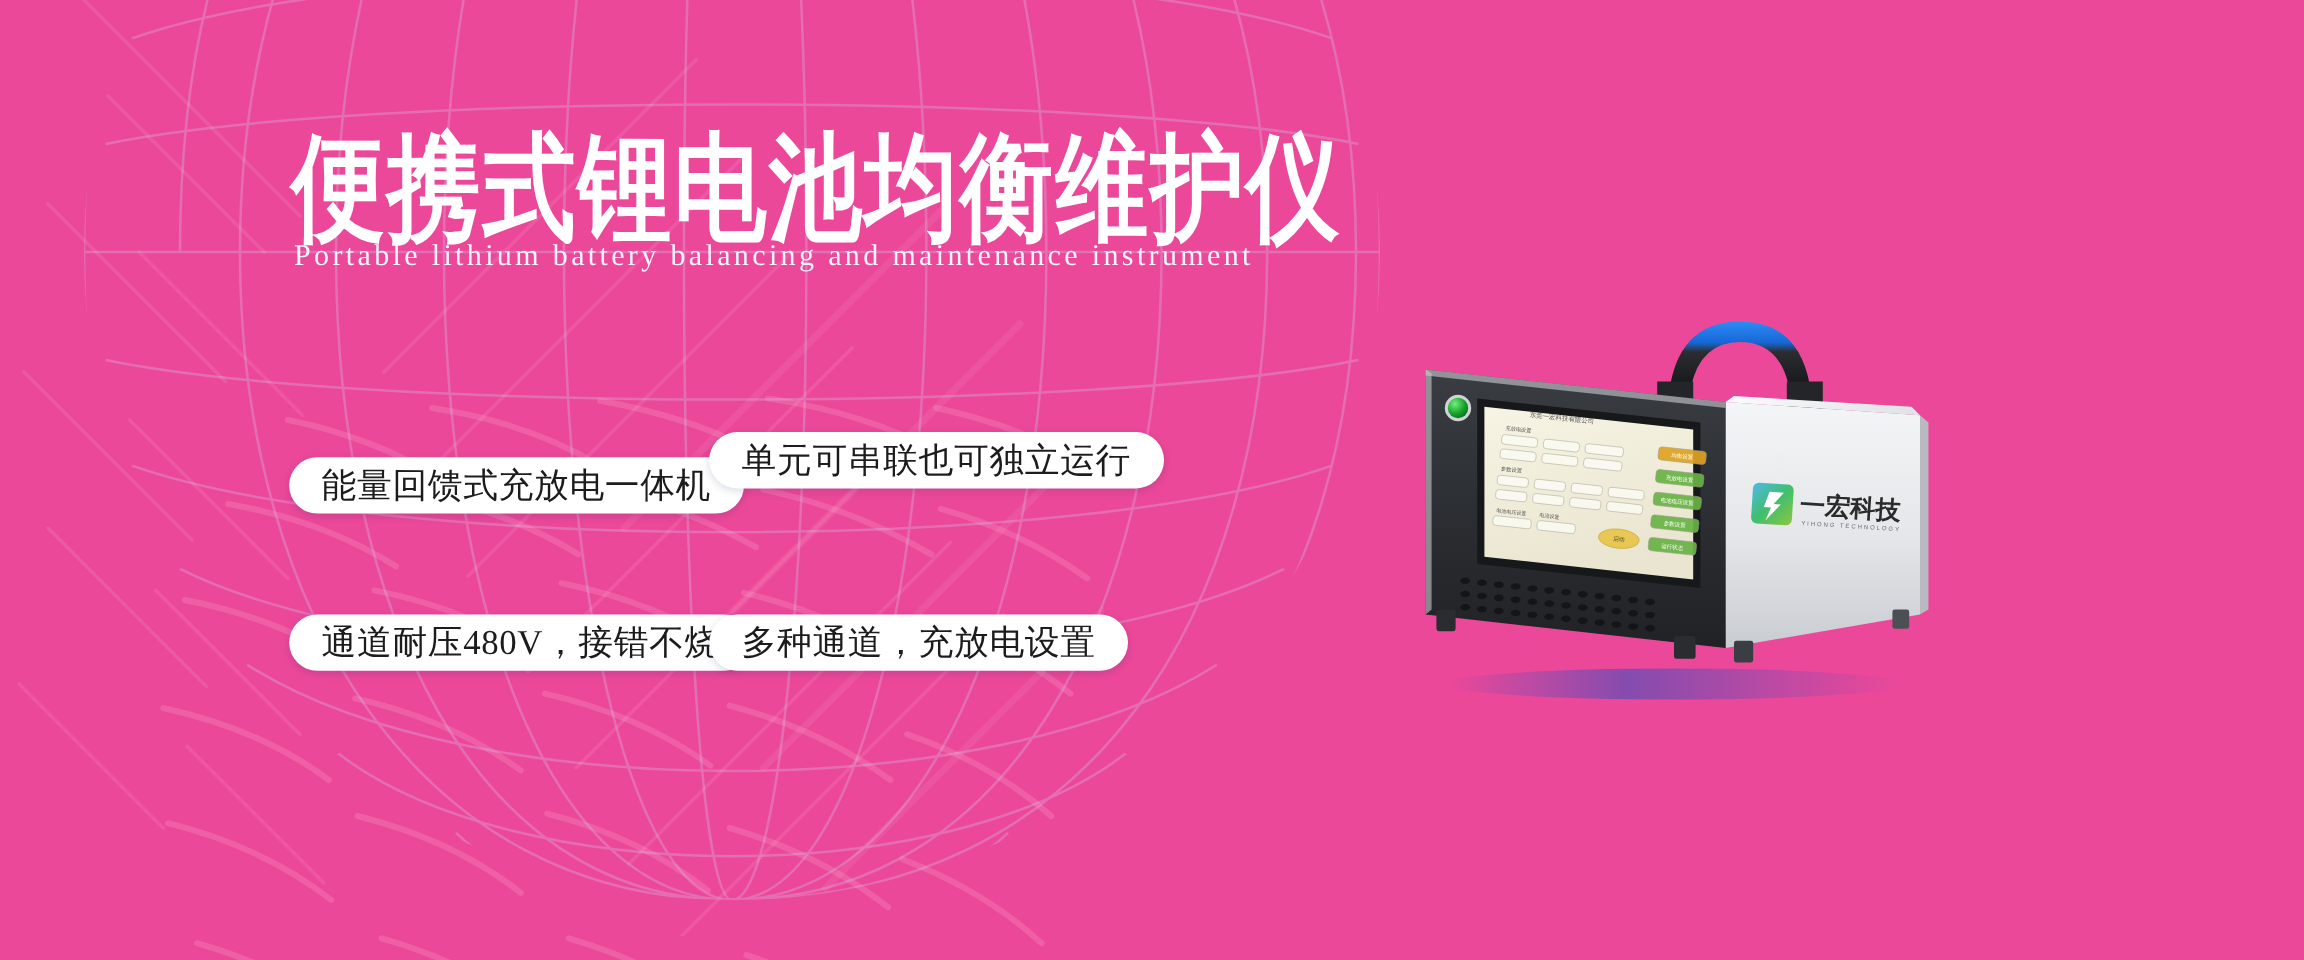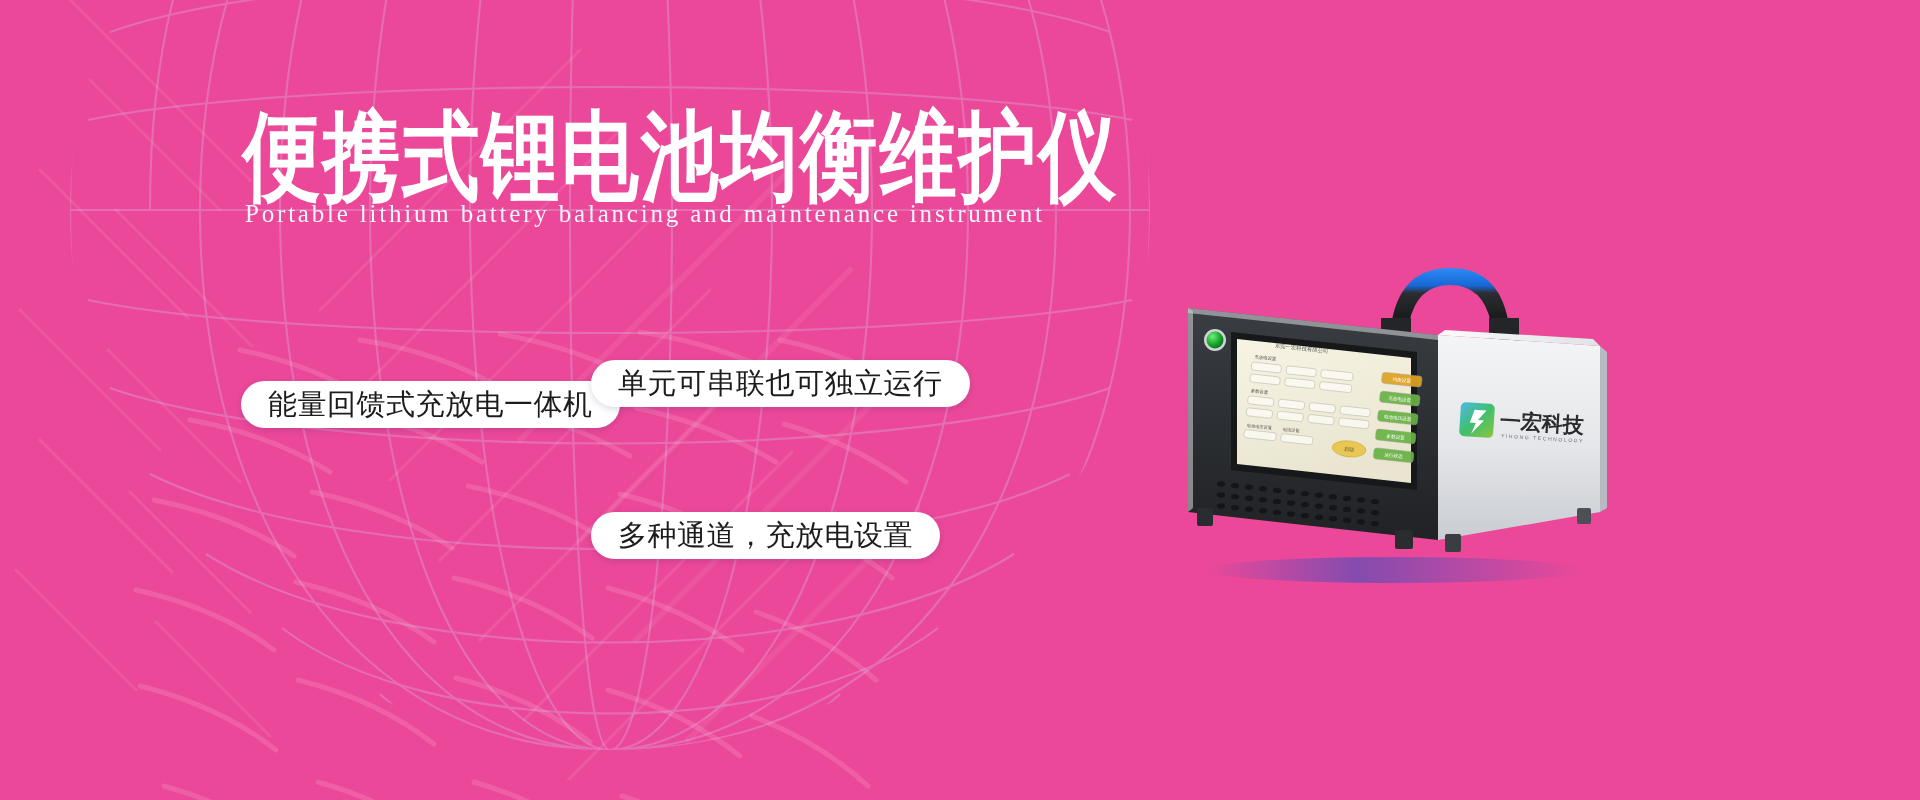--- a/index.html
+++ b/index.html
@@ -206,20 +206,21 @@
     </svg>
   </div>
 
   <div class="headline-block">
     <h1 class="headline">便携式锂电池均衡维护仪</h1>
     <p class="subhead">Portable lithium battery balancing and maintenance instrument</p>
   </div>
 
   <div class="pill pill-0">能量回馈式充放电一体机</div>
   <div class="pill pill-1">单元可串联也可独立运行</div>
+  <div class="pill pill-2">通道耐压480V，接错不烧</div>
   <div class="pill pill-3">多种通道，充放电设置</div>
 
   <div id="device">
     <svg viewBox="0 0 500 360" aria-hidden="true">
       <defs>
         <linearGradient id="caseSide" x1="0" y1="0" x2="0" y2="1">
           <stop offset="0" stop-color="#f4f5f6"></stop>
           <stop offset="0.55" stop-color="#e4e6e9"></stop>
           <stop offset="1" stop-color="#c9ccd1"></stop>
         </linearGradient>

